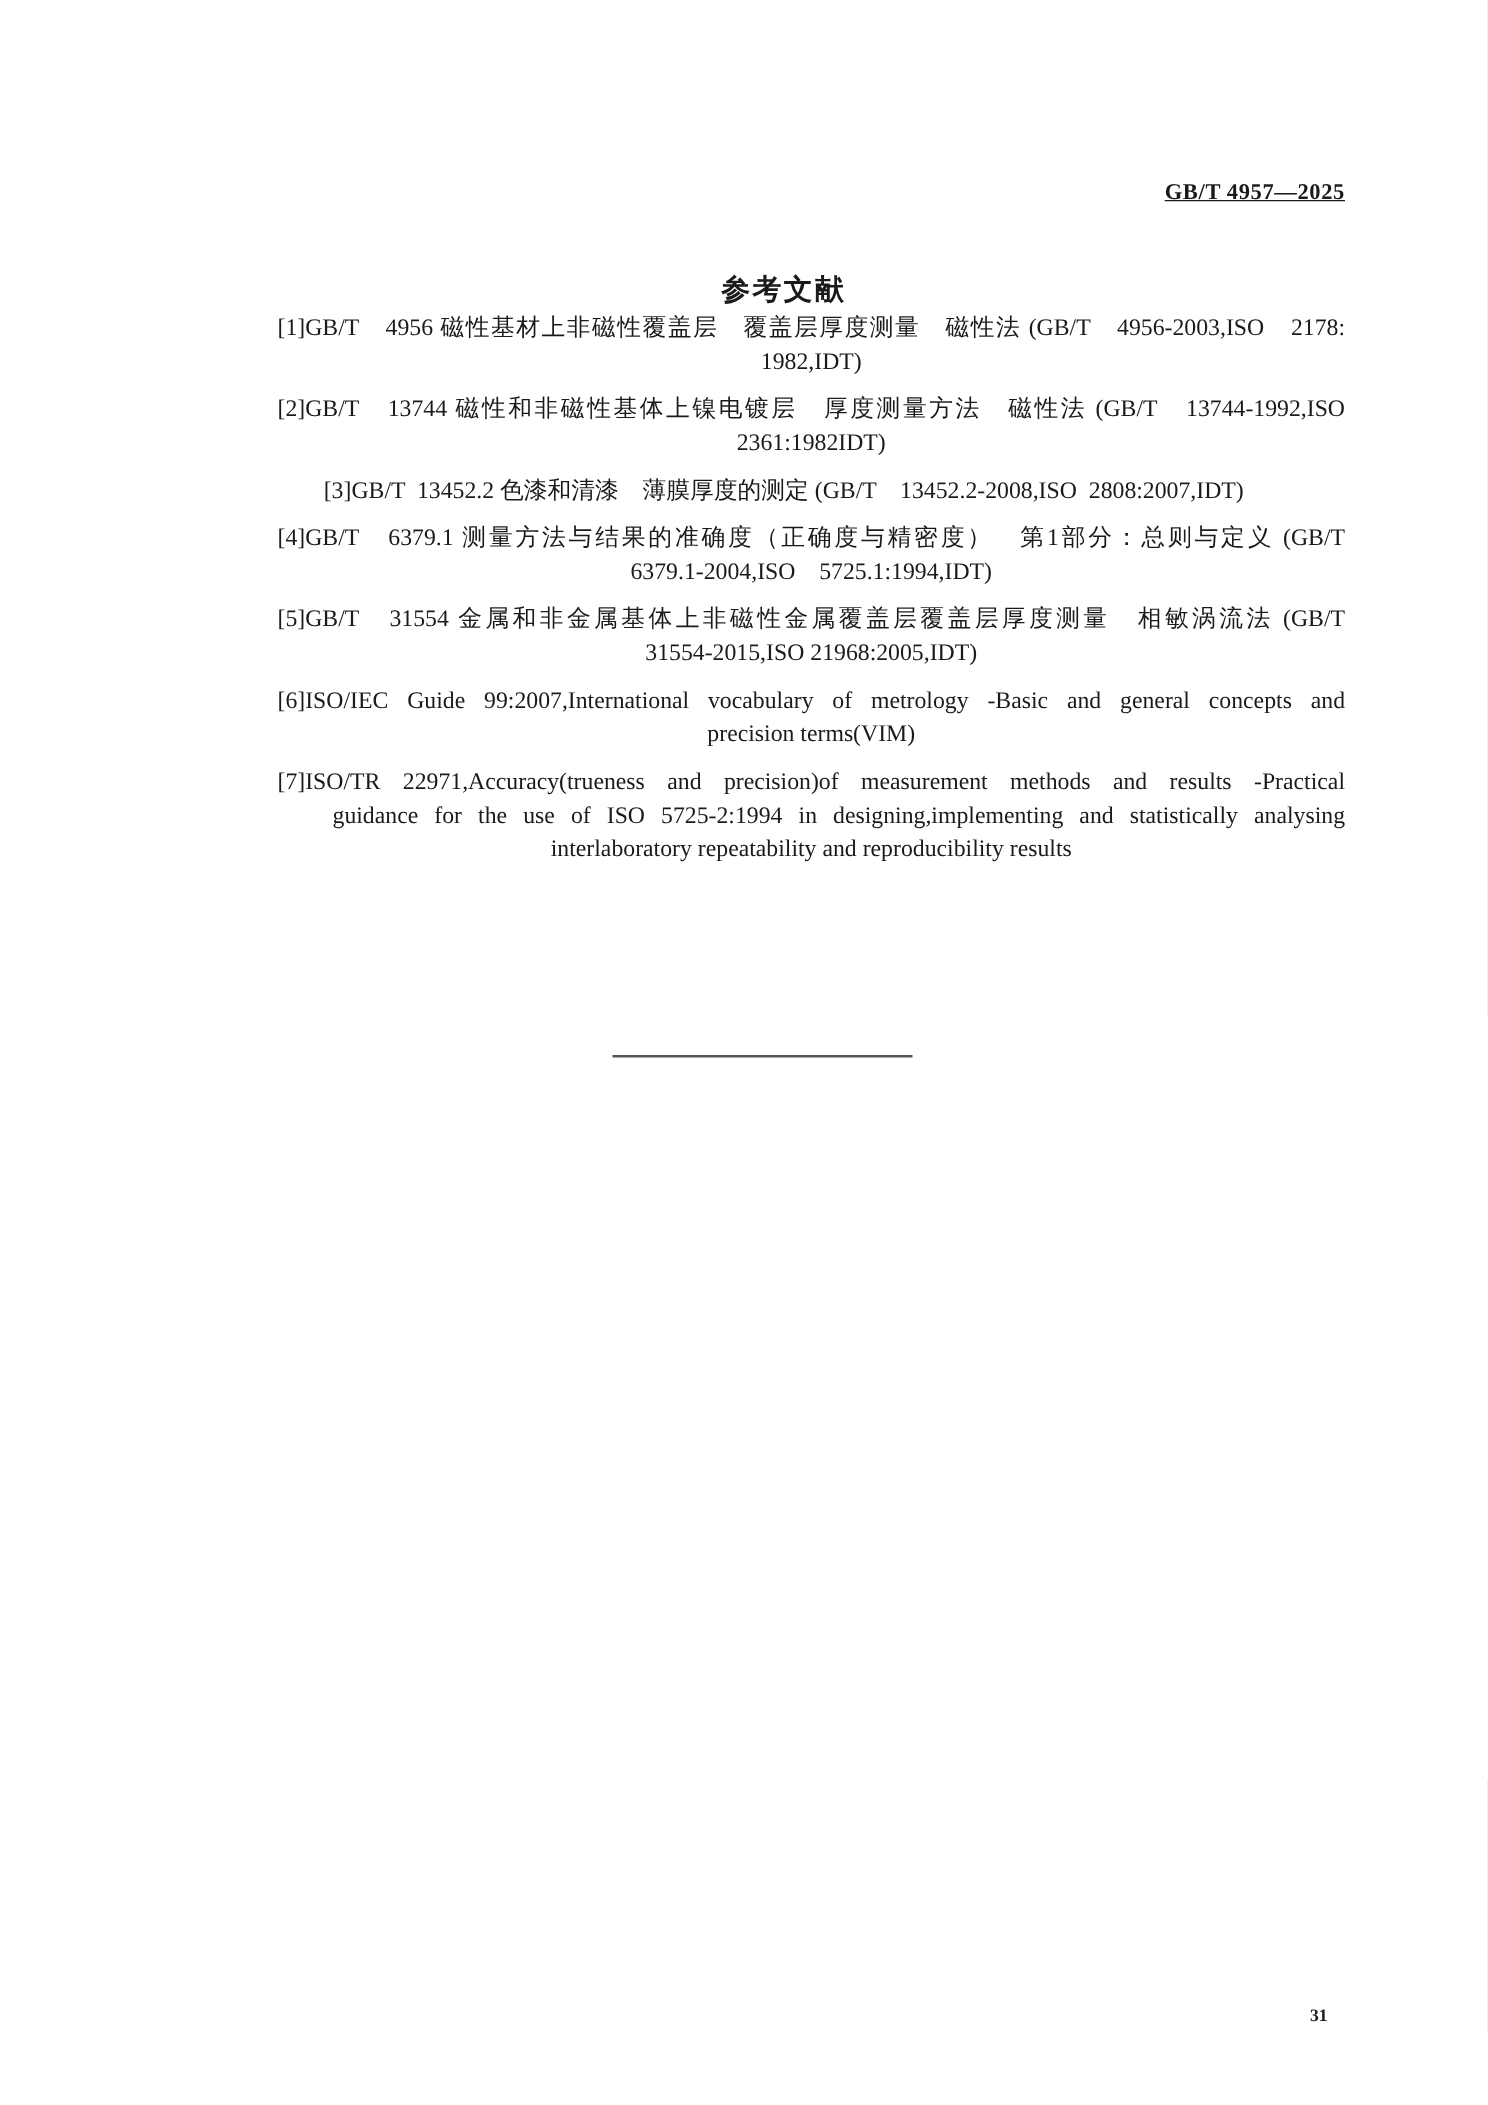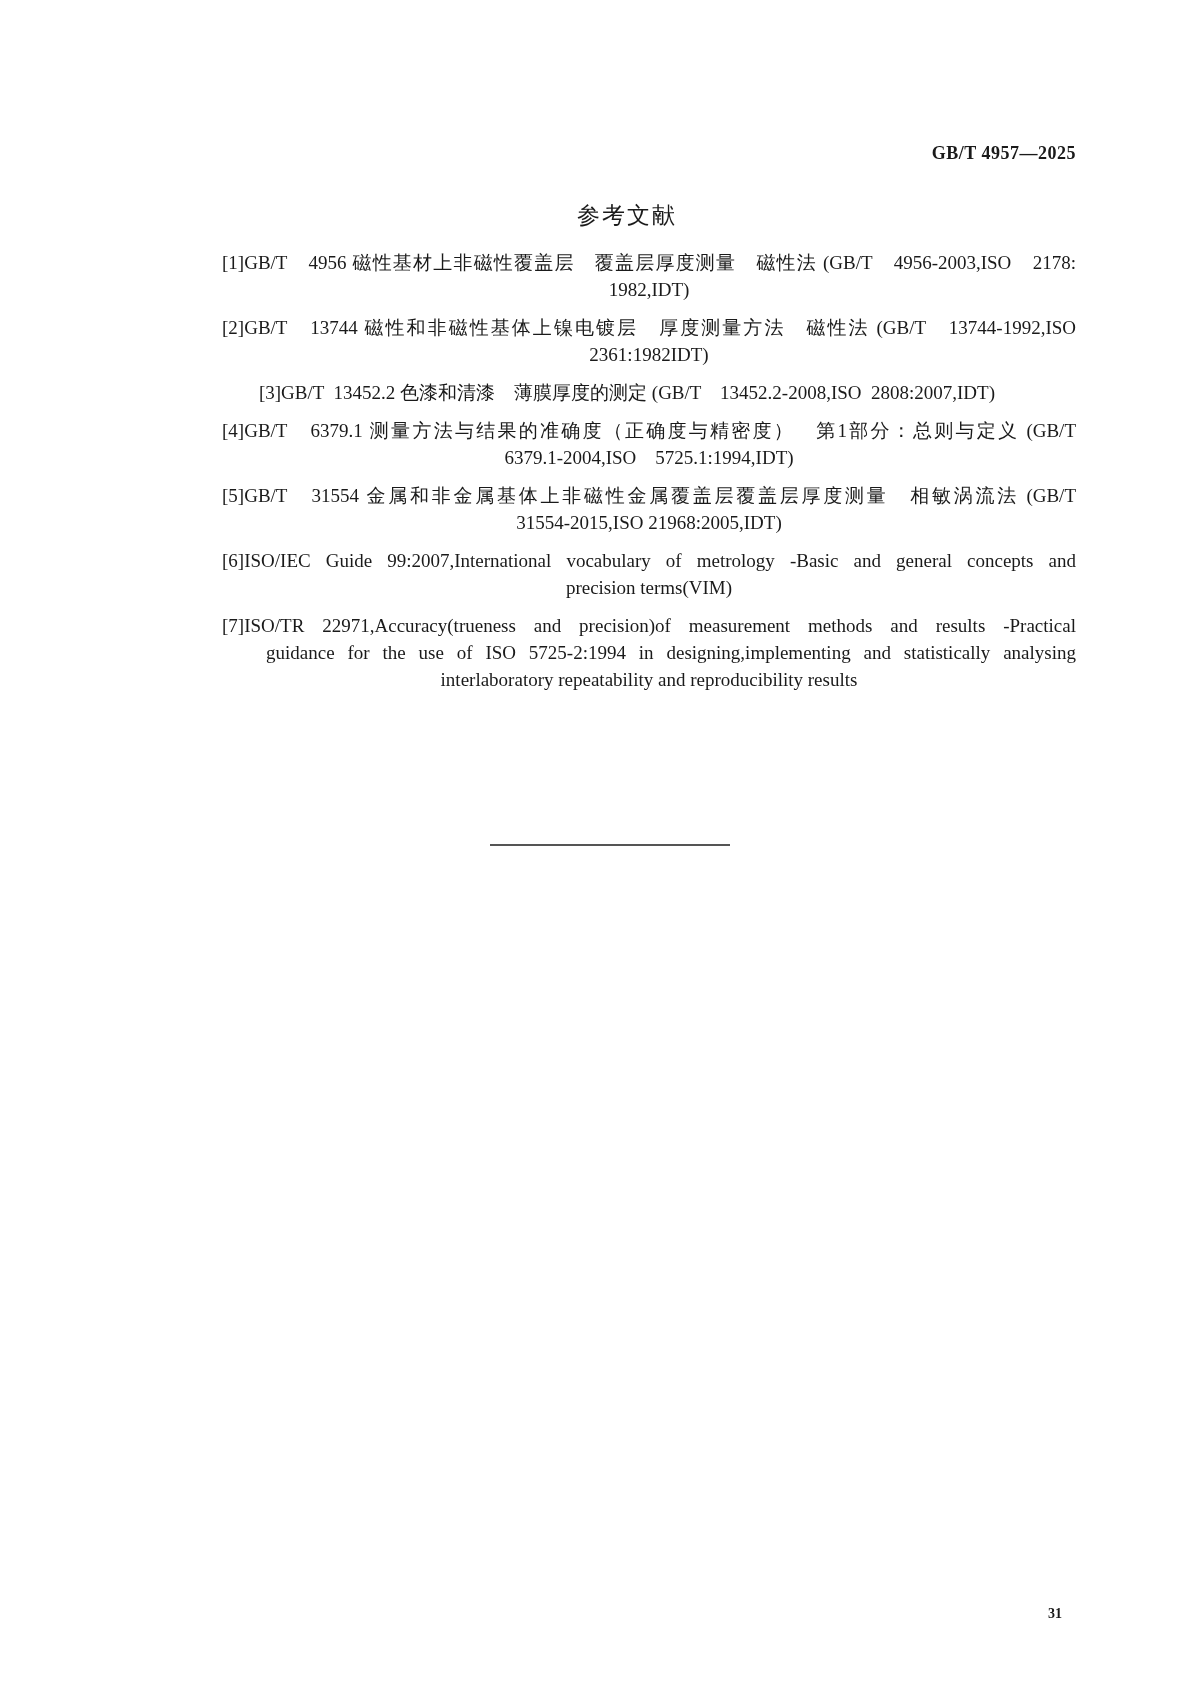--- a/index.html
+++ b/index.html
@@ -14,29 +14,30 @@
     font-family: "Liberation Serif", "DejaVu Serif", serif;
     overflow: hidden;
   }
   .doc-header {
     position: absolute;
     top: 143px;
     right: 114px;
     font-size: 18px;
     font-weight: bold;
     letter-spacing: 0.5px;
+    text-decoration: underline;
   }
   .doc-title {
     position: absolute;
-    top: 200px;
+    top: 216px;
     left: 178px;
     width: 898px;
     text-align: center;
     font-size: 23px;
-    font-weight: normal;
+    font-weight: bold;
     letter-spacing: 2px;
   }
   .refs {
     position: absolute;
     top: 249px;
     left: 178px;
     width: 898px;
     font-size: 19px;
     line-height: 27px;
   }

